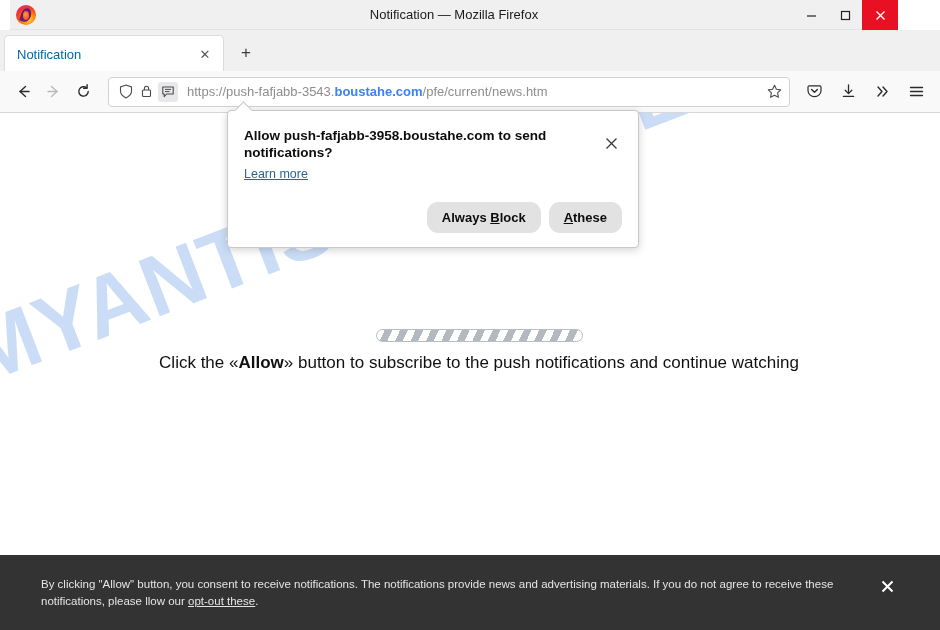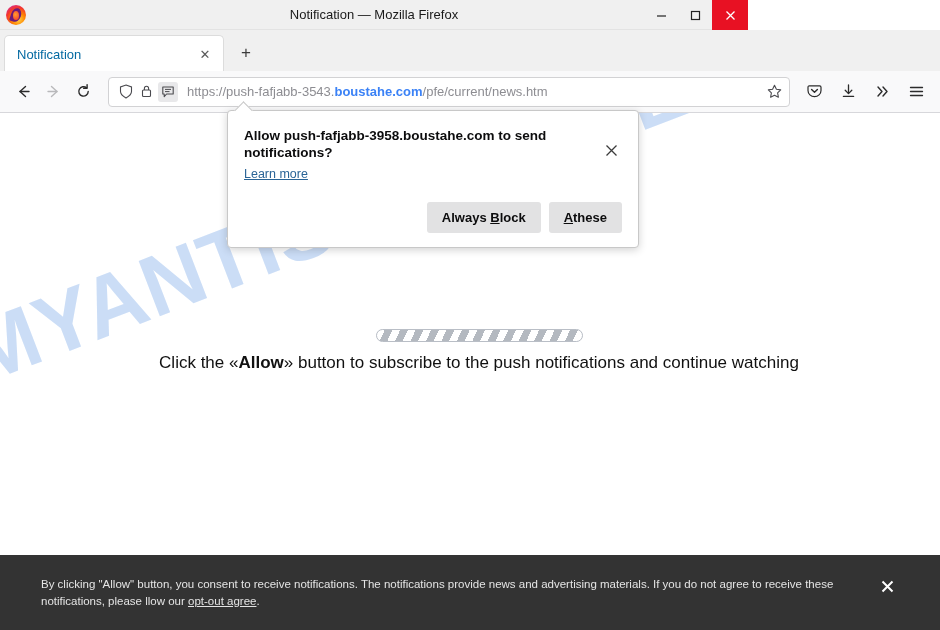--- a/index.html
+++ b/index.html
@@ -6,21 +6,21 @@
   html, body {
     width: 940px; height: 630px;
     font-family: "Liberation Sans", sans-serif;
     overflow: hidden;
     background: #fff;
   }
   #app { position: relative; width: 940px; height: 630px; }
 
   
   .titlebar {
-    position: absolute; top: 0; left: 0; width: 748px; height: 30px;
+    position: absolute; top: 0; left: 10px; width: 888px; height: 30px;
     background: #f0f0f0;
     border-bottom: 1px solid #e3e3e3;
     display: flex; align-items: center;
   }
   .ff-logo { width: 20px; height: 20px; margin-left: 6px; position: relative; flex: none; }
   .ff-logo .ring {
     position: absolute; inset: 0; border-radius: 50%;
     background: radial-gradient(circle at 62% 72%, #ffd24d 0%, #ff8a00 32%, #f4352c 62%, #c92bb7 92%);
   }
   .ff-logo .tail {
@@ -153,38 +153,38 @@
     box-shadow: 0 2px 9px rgba(0,0,0,.18);
     padding: 16px 16px 14px 16px;
     z-index: 20;
   }
   .popup::before {
     content: ""; position: absolute; left: 9px; top: -7px;
     width: 12px; height: 12px; background: #fff;
     border-left: 1px solid #c8c8c8; border-top: 1px solid #c8c8c8;
     transform: rotate(45deg);
   }
-  .popup-head { display: flex; align-items: flex-end; }
+  .popup-head { display: flex; align-items: center; }
   .popup-title {
     flex: 1; font-size: 13.5px; font-weight: bold; color: #0c0c0d; line-height: 17px;
     padding-right: 12px;
   }
   .popup-close {
     width: 22px; height: 22px; display: flex; align-items: center; justify-content: center;
     font-size: 16px; color: #3b3b3b; flex: none; margin-top: -2px;
   }
   .popup-link {
     display: inline-block; margin-top: 6px;
     font-size: 12.5px; color: #2a6496; text-decoration: underline;
   }
   .popup-actions {
     display: flex; justify-content: flex-end; gap: 8px; margin-top: 20px;
   }
   .pbtn {
-    background: #e2e2e3; border: none; border-radius: 3px;
+    background: #e2e2e3; border: none; border-radius: 11px;
     padding: 8px 15px; font-size: 13px; font-weight: bold; color: #0c0c0d;
     font-family: "Liberation Sans", sans-serif;
   }
   .pbtn u { text-decoration: underline; }
 </style>
 </head>
 <body>
 
 <div id="app">
 
@@ -303,21 +303,21 @@
     <div class="watermark">MYANTISPYWARE.COM</div>
     <div class="loader-wrap">
       <div class="loader"></div>
       <div class="cta"><span>Click the «</span><b>Allow</b><span>» button to subscribe to the push notifications and continue watching</span></div>
     </div>
   </div>
 
   <div class="consent">
     <div class="consent-text">
       <span>By clicking "Allow" button, you consent to receive notifications. The notifications provide news and advertising materials. If you do not agree to receive these</span>
-      <span>notifications, please llow our </span><a href="#">opt-out agree</a><span>.</span>
+      <span>notifications, please llow our </span><a href="#">opt-out these</a><span>.</span>
     </div>
     <div class="consent-close">
       <svg width="13" height="13" viewBox="0 0 13 13">
           <path d="M1.5 1.5 L11.5 11.5 M11.5 1.5 L1.5 11.5" stroke="#ffffff" stroke-width="2"></path>
         </svg>
     </div>
   </div>
 
   <div class="popup">
     <div class="popup-head">

